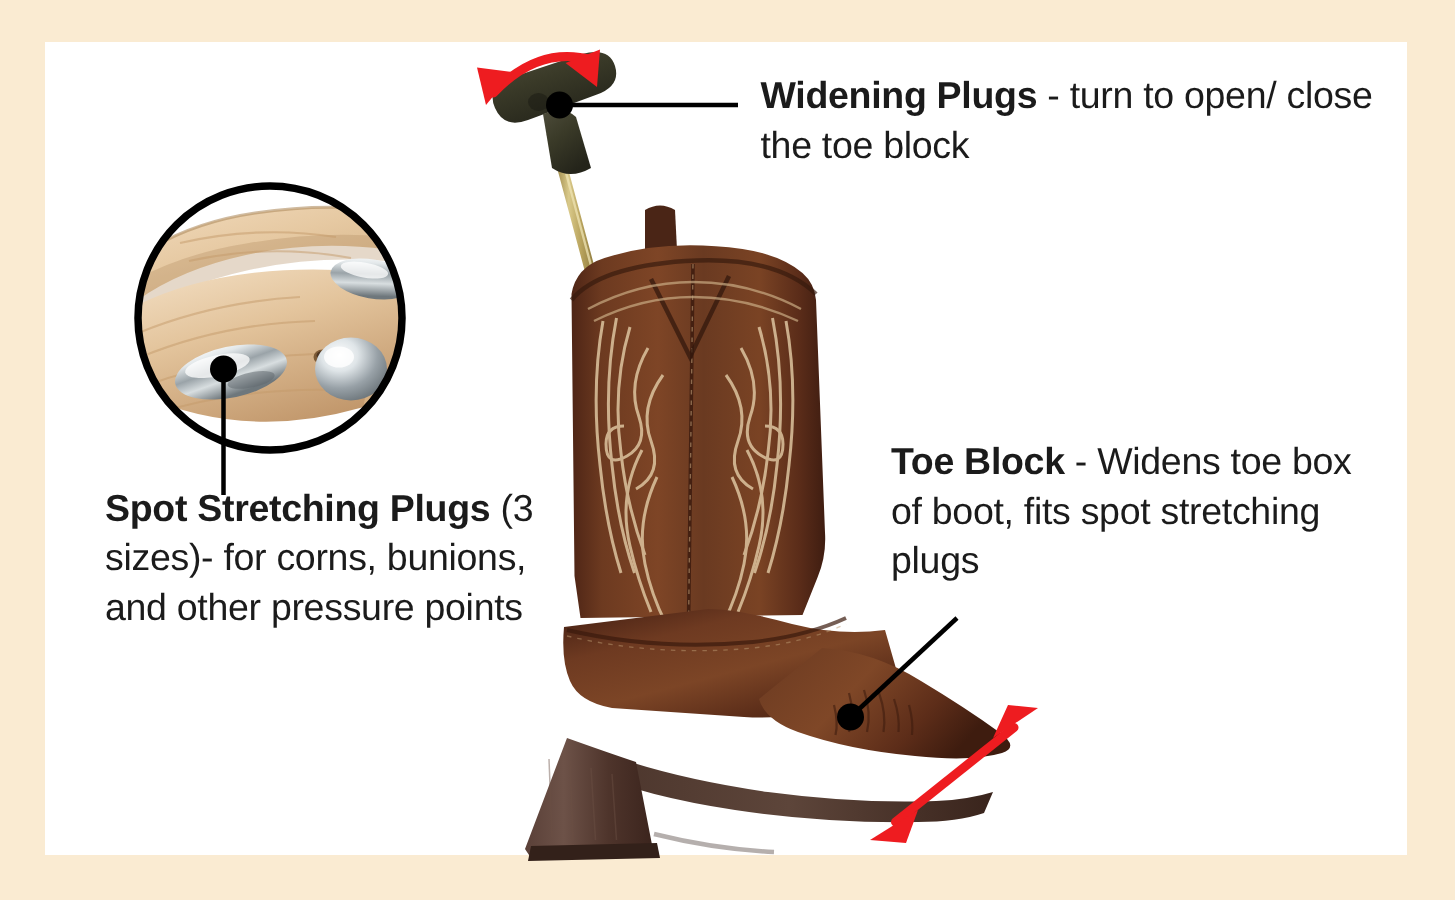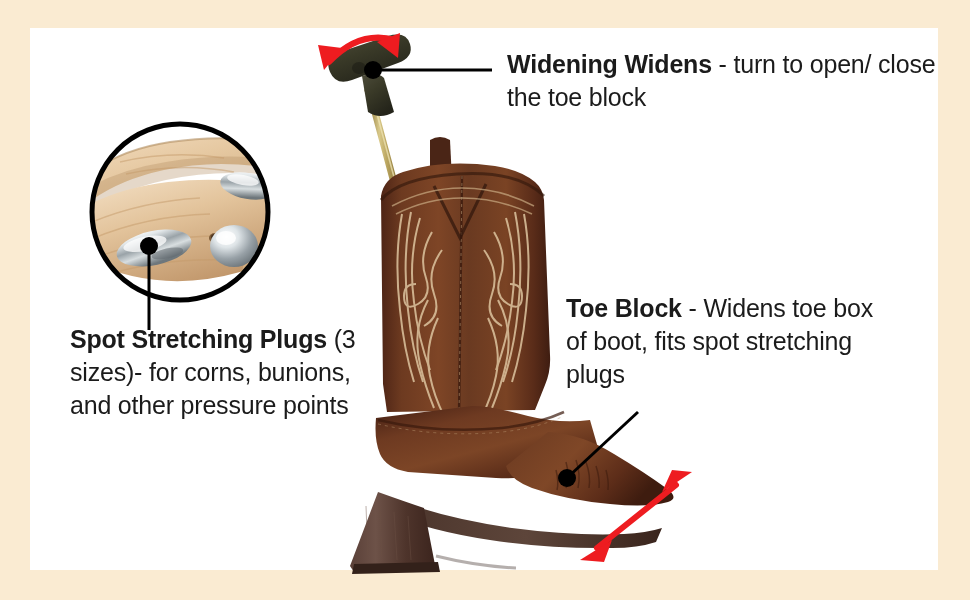--- a/index.html
+++ b/index.html
@@ -34,21 +34,21 @@
   }
   .callout b {
     font-weight: 700;
   }
   #callout-handle {
     left: 507px;
     top: 48px;
     width: 430px;
   }
   #callout-toeblock {
-    left: 566px;
+    left: 594px;
     top: 292px;
     width: 320px;
   }
   #callout-plugs {
     left: 70px;
     top: 323px;
     width: 310px;
   }
   
   .layer {
@@ -348,21 +348,21 @@
     <polygon points="400,33 398,58 377,42" fill="#ee1c20"></polygon>
 
     <g>
       <line x1="597" y1="548" x2="676" y2="485" stroke="#ee1c20" stroke-width="6" stroke-linecap="round"></line>
       <polygon points="580,560 612,540 604,562" fill="#ee1c20"></polygon>
       <polygon points="692,472 662,492 672,470" fill="#ee1c20"></polygon>
     </g>
   </svg>
 
   <div class="callout" id="callout-handle">
-    <b>Widening Widens</b><span> - </span><span>turn to open/ close the toe block</span>
+    <b>Widening Plugs</b><span> - </span><span>turn to open/ close the toe block</span>
   </div>
 
   <div class="callout" id="callout-toeblock">
     <b>Toe Block</b><span> - </span><span>Widens toe box of boot, fits spot stretching plugs</span>
   </div>
 
   <div class="callout" id="callout-plugs">
     <b>Spot Stretching Plugs</b><span> </span><span>(3 sizes)- for corns, bunions, and other pressure points</span>
   </div>
 

